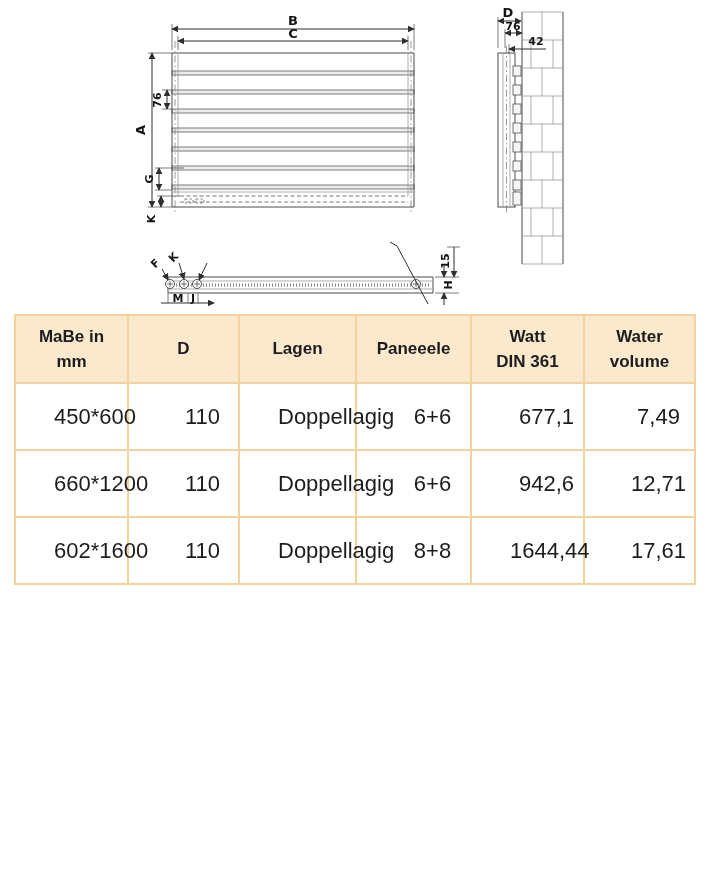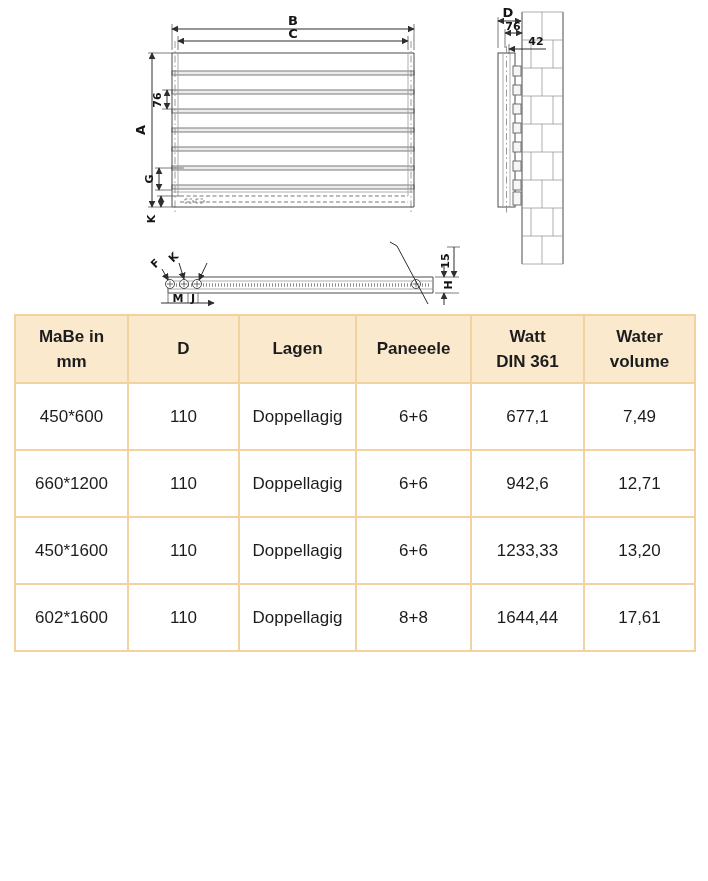--- a/index.html
+++ b/index.html
@@ -32,21 +32,21 @@
   }
   #spec-table th,#spec-table td{
     border:2px solid #f2d3a0;text-align:center;vertical-align:middle;
     color:#1c1c1c;padding:0;
   }
   #spec-table th{
     background:#fbe9ce;font-size:17px;font-weight:700;height:66px;
     font-family:"Liberation Sans", sans-serif;
   }
   #spec-table td{
-    background:#ffffff;font-size:17px;font-weight:400;height:65px;
+    background:#ffffff;font-size:22px;font-weight:400;height:65px;padding-left:38px;
   }
   .thl{display:block;line-height:1.5;}
 </style>
 </head>
 <body>
 
 <svg id="drawing" width="708" height="318" viewBox="0 0 708 318" xmlns="http://www.w3.org/2000/svg">
   <defs>
     <marker id="arr" viewBox="0 0 10 10" refX="9" refY="5" markerWidth="7" markerHeight="7" orient="auto-start-reverse">
       <path d="M0,0 L10,5 L0,10 z" fill="#2e2e2e"></path>
@@ -260,28 +260,20 @@
     </tr>
     <tr>
       <td>660*1200</td>
       <td>110</td>
       <td>Doppellagig</td>
       <td>6+6</td>
       <td>942,6</td>
       <td>12,71</td>
     </tr>
     <tr>
-      <td>450*1600</td>
-      <td>110</td>
-      <td>Doppellagig</td>
-      <td>6+6</td>
-      <td>1233,33</td>
-      <td>13,20</td>
-    </tr>
-    <tr>
       <td>602*1600</td>
       <td>110</td>
       <td>Doppellagig</td>
       <td>8+8</td>
       <td>1644,44</td>
       <td>17,61</td>
     </tr>
   </tbody>
 </table>
 

